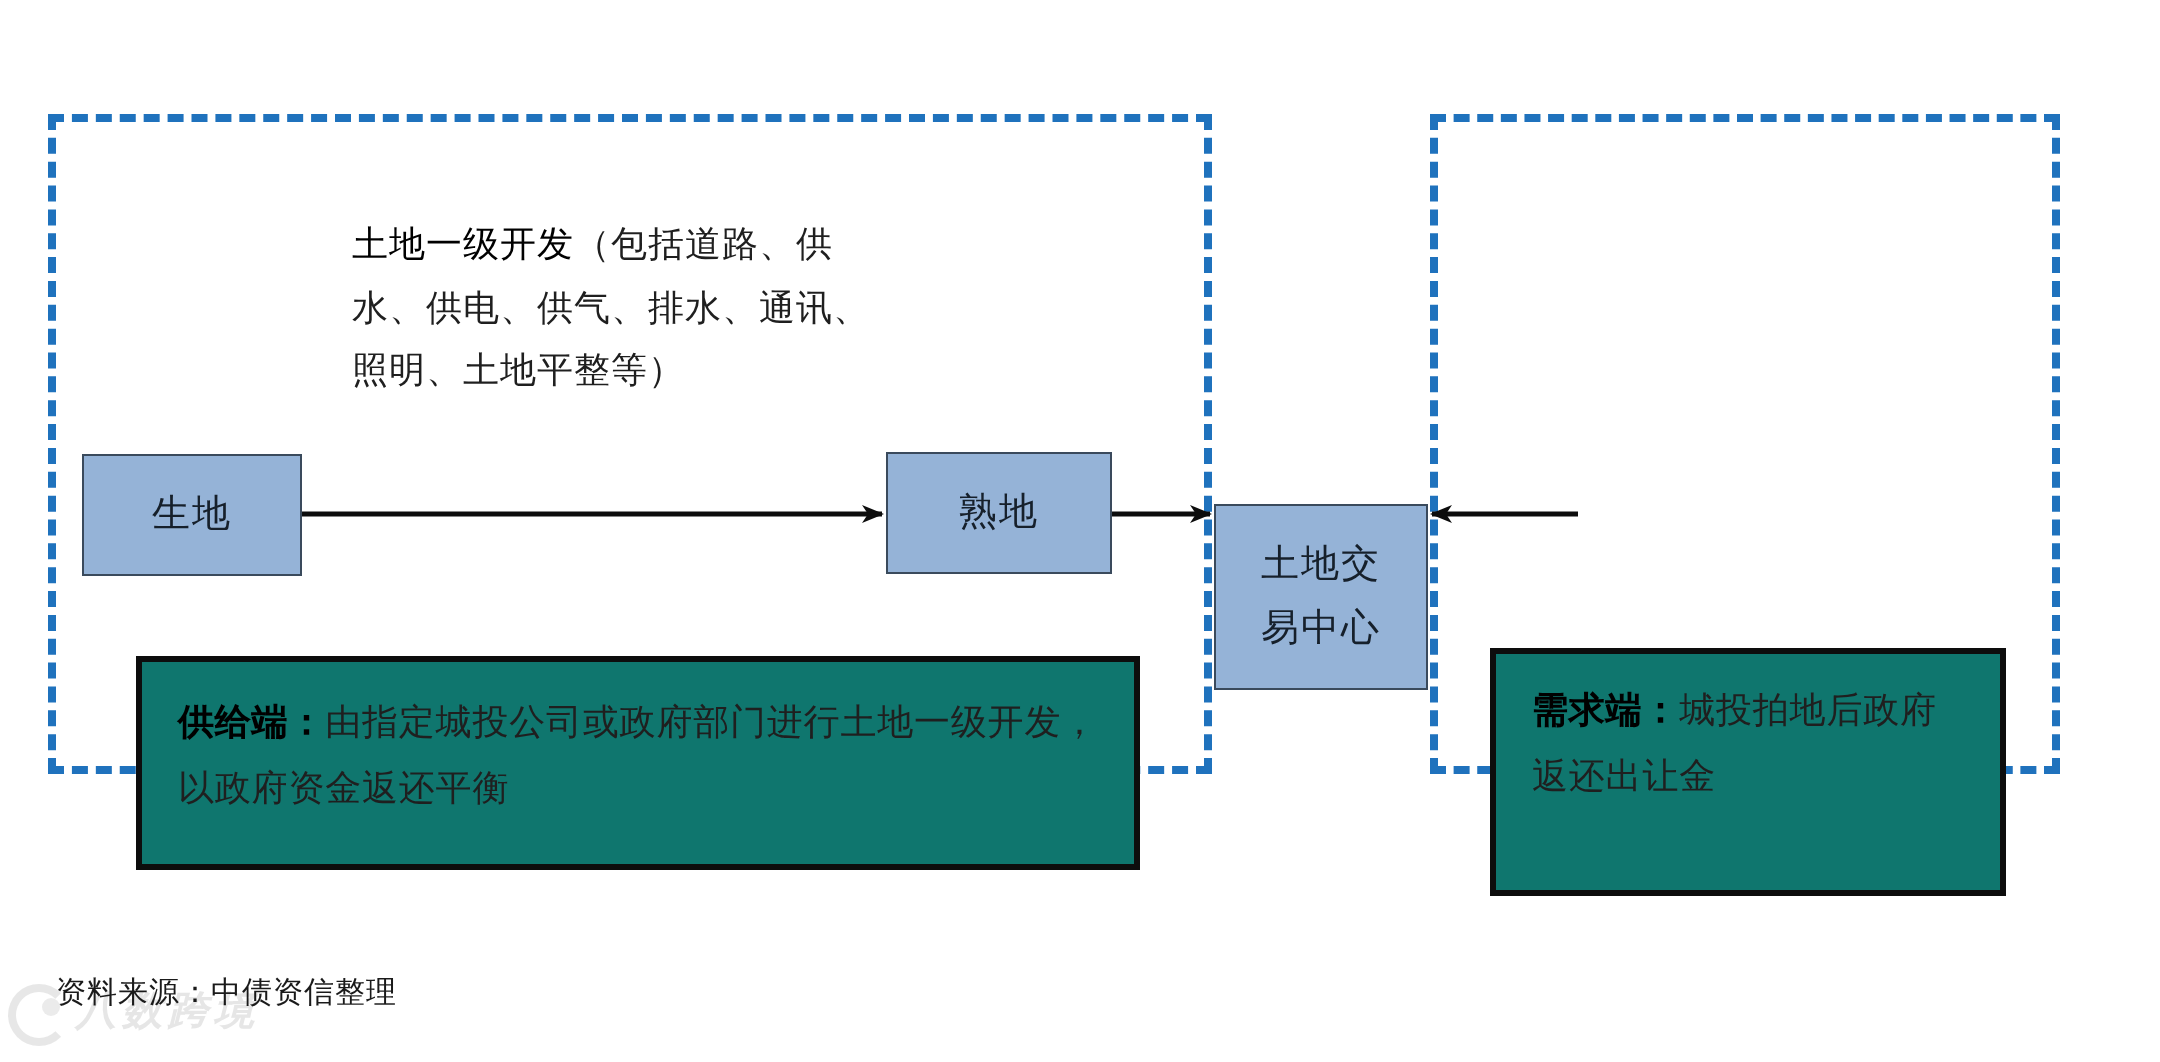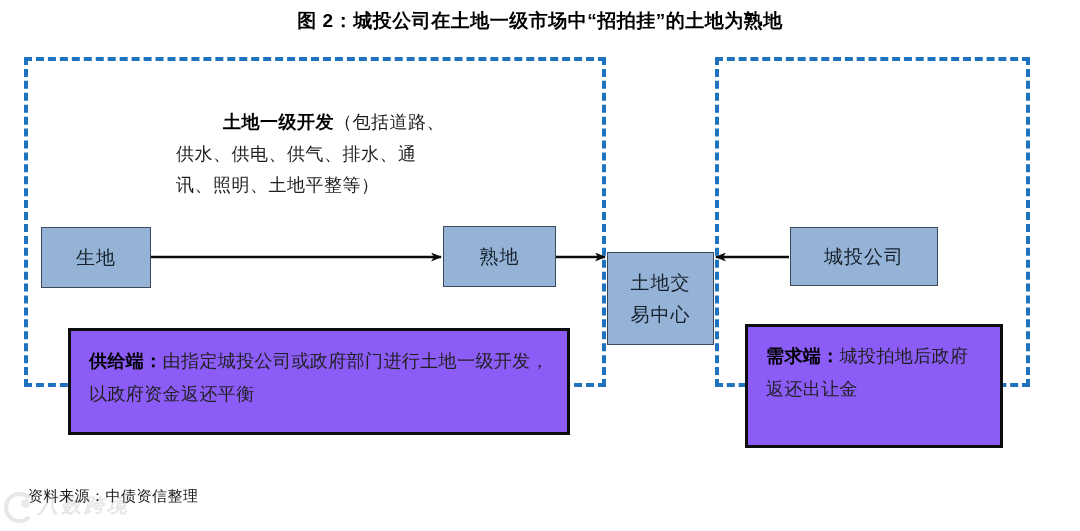--- a/index.html
+++ b/index.html
@@ -86,41 +86,40 @@
     position: absolute;
     left: 176px;
     top: 107px;
     width: 275px;
     font-size: 18px;
     line-height: 1.75;
     color: #1f1f1f;
     letter-spacing: 0.5px;
   }
   #dev-note .lead {
-    font-weight: bold;
+    font-weight: normal;
     color: #000000;
-    margin-left: 47px;
   }
 
   
   #connectors {
     position: absolute;
     left: 0;
     top: 0;
     width: 1080px;
     height: 531px;
     pointer-events: none;
     z-index: 5;
   }
 
   
   .callout {
     position: absolute;
     box-sizing: border-box;
-    background: #8b5cf6;
+    background: #0f766e;
     border: 3px solid #0d0d0d;
     z-index: 8;
     font-size: 18px;
     line-height: 1.85;
     color: #1f1f1f;
     letter-spacing: 0.4px;
     padding: 14px 16px 10px 18px;
   }
   .callout .lead {
     font-weight: bold;
@@ -198,21 +197,20 @@
     color: #b5b5b5;
     letter-spacing: 3px;
     font-style: italic;
   }
 </style>
 </head>
 <body>
 
 <div id="canvas">
 
-  <div class="title">图 2：城投公司在土地一级市场中“招拍挂”的土地为熟地</div>
 
   <div class="dashed-region" id="region-supply"></div>
   <div class="dashed-region" id="region-demand"></div>
 
   <div id="dev-note">
     <span class="lead">土地一级开发</span><span>（包括道路、供水、供电、供气、排水、通讯、照明、土地平整等）</span>
   </div>
 
   <svg id="connectors" viewBox="0 0 1080 531" width="1080" height="531">
     <defs>
@@ -229,21 +227,20 @@
 
   <div class="blue-box" id="box-ripe-land">熟地</div>
 
   <div class="blue-box" id="box-exchange">
     <span>
       <span class="two-line">土地交</span>
       <span class="two-line">易中心</span>
     </span>
   </div>
 
-  <div class="blue-box" id="box-company">城投公司</div>
 
   <div class="callout" id="callout-supply">
     <span class="lead">供给端：</span><span>由指定城投公司或政府部门进行土地一级开发，以政府资金返还平衡</span>
   </div>
 
   <div class="callout" id="callout-demand">
     <span class="lead">需求端：</span><span>城投拍地后政府返还出让金</span>
   </div>
 
   <div id="watermark">

